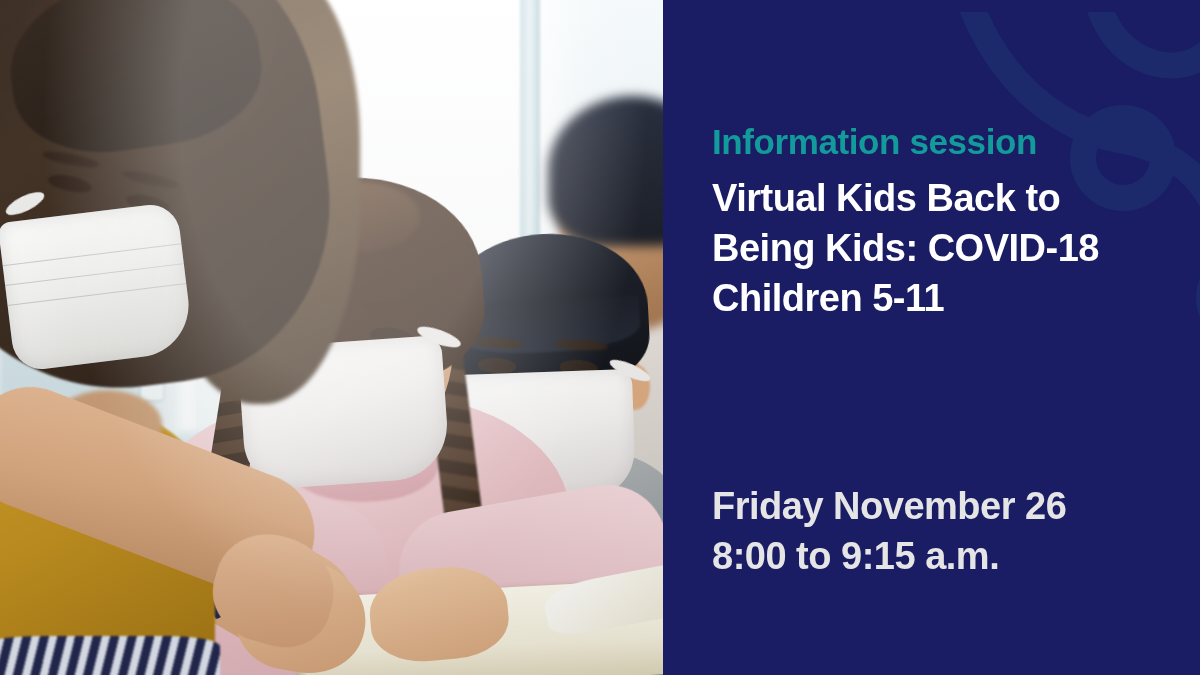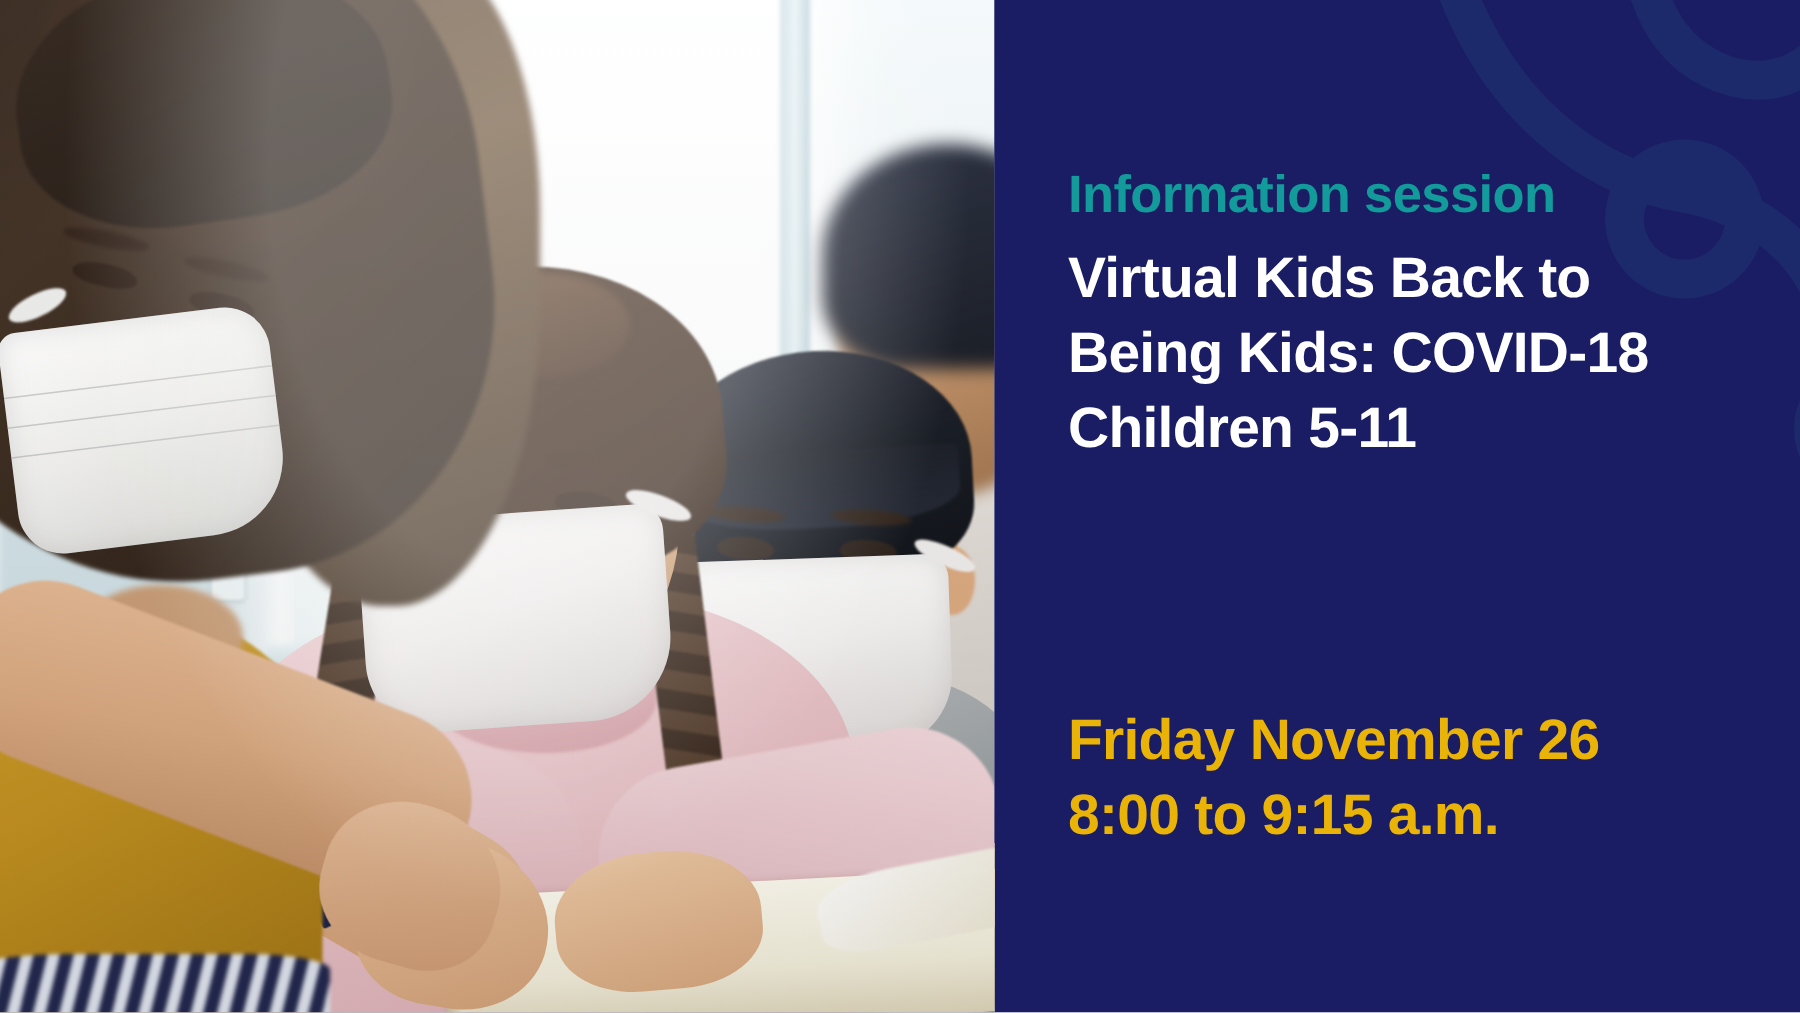--- a/index.html
+++ b/index.html
@@ -585,21 +585,21 @@
     width: 663px; height: 675px;
     pointer-events: none;
     background:
       radial-gradient(ellipse at 52% 16%, rgba(255,255,255,.30) 0 34%, rgba(255,255,255,0) 62%),
       linear-gradient(180deg, rgba(255,255,255,.06) 0%, rgba(40,30,20,.07) 100%);
   }
 
   
   .panel {
     position: absolute;
-    left: 663px; top: 0;
+    left: 663px; top: 12px;
     width: 537px; height: 562px;
     background: #1a1d63;
     overflow: hidden;
   }
   .watermark {
     position: absolute;
     left: 228px; top: -86px;
     width: 400px; height: 400px;
     opacity: 1;
     pointer-events: none;
@@ -627,21 +627,21 @@
     color: #ffffff;
     font-size: 38px;
     font-weight: bold;
     line-height: 50px;
     letter-spacing: -0.5px;
     width: 450px;
   }
   .details {
     position: absolute;
     top: 469px;
-    color: #eab308;
+    color: #e5e5e5;
     font-size: 38px;
     font-weight: bold;
     line-height: 50px;
     letter-spacing: -0.5px;
     width: 450px;
   }
   .headline div, .details div { white-space: nowrap; }
 </style>
 </head>
 <body>

